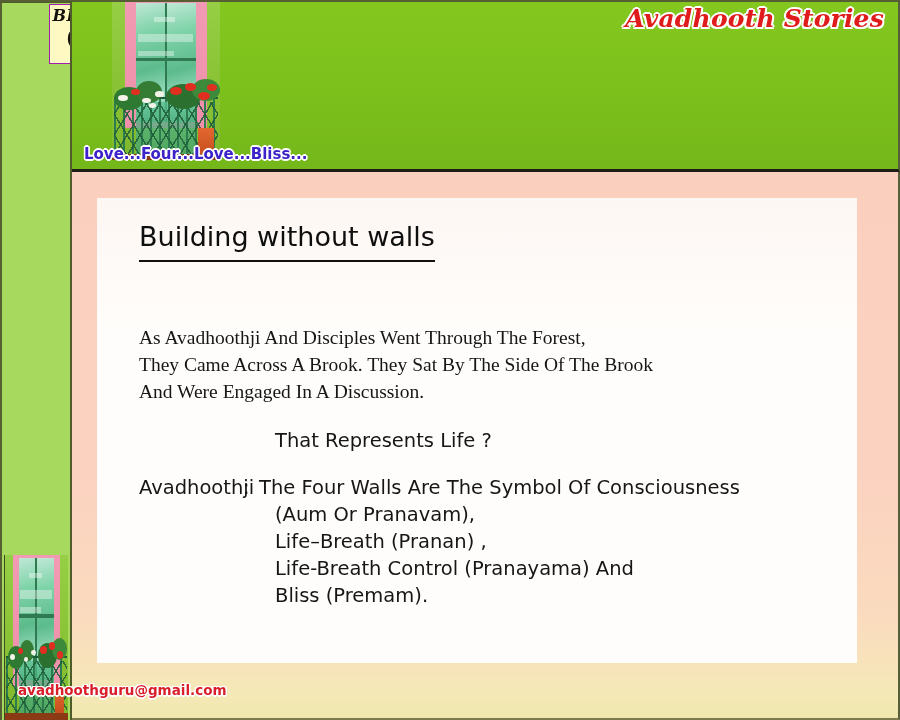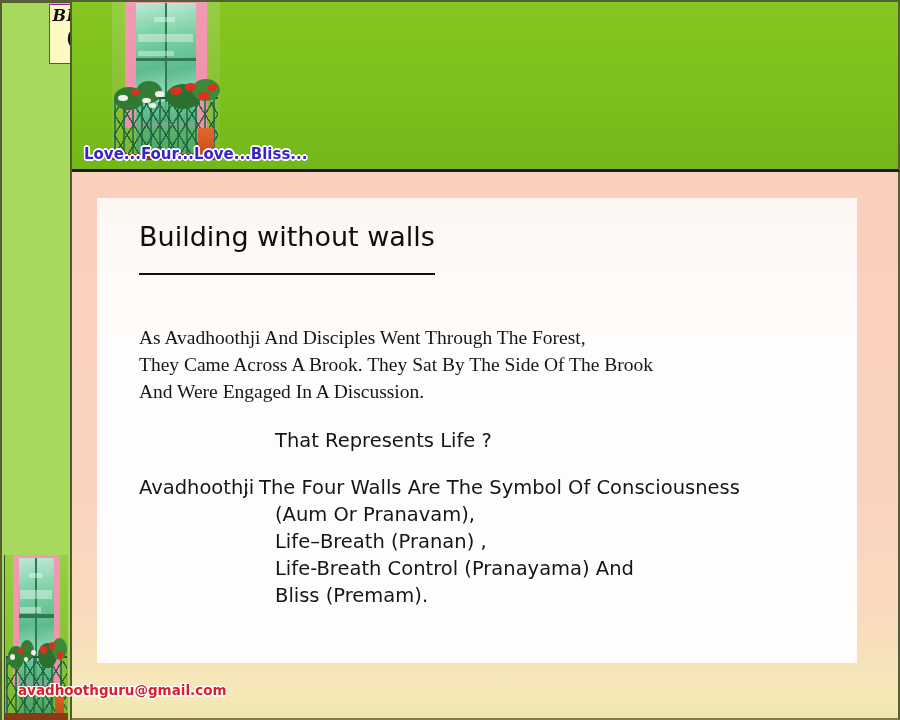--- a/index.html
+++ b/index.html
@@ -146,21 +146,21 @@
   }
   .content-panel{
     position:absolute;left:25px;top:26px;width:760px;height:465px;
     background:linear-gradient(180deg,#fdf7f3 0%,#fffdfb 30%,#fffdfb 100%);
   }
   .doc-title{
     position:absolute;left:42px;top:22px;
     font-family:"DejaVu Sans", sans-serif;
     font-size:27px;line-height:34px;color:#0e0e0e;
     border-bottom:2px solid #111;
-    padding-bottom:19px;
+    padding-bottom:6px;
     display:inline-block;
     white-space:nowrap;
   }
   .body-text{
     position:absolute;left:42px;top:126px;width:700px;
     font-family:"DejaVu Sans", sans-serif;
     font-size:19.5px;line-height:27px;color:#161616;
     white-space:nowrap;
   }
   .para{margin:0 0 22px 0;}
@@ -264,20 +264,21 @@
           <div class="wht" style="left:6%;top:44%;width:9%;height:13%;"></div>
           <div class="wht" style="left:28%;top:50%;width:8%;height:12%;"></div>
           <div class="wht" style="left:40%;top:36%;width:8%;height:12%;"></div>
           <div class="wht" style="left:34%;top:62%;width:7%;height:10%;"></div>
         </div>
         <div class="pot"></div>
         <div class="base"></div>
       </div>
     </div>
 
+    <div class="brand">Avadhooth Stories</div>
     <div class="tagline">Love...Four...Love...Bliss...</div>
   </div>
 
   <div class="content-frame">
     <div class="content-panel">
 
       <div class="doc-title">Building without walls</div>
 
       <div class="body-text">
 

